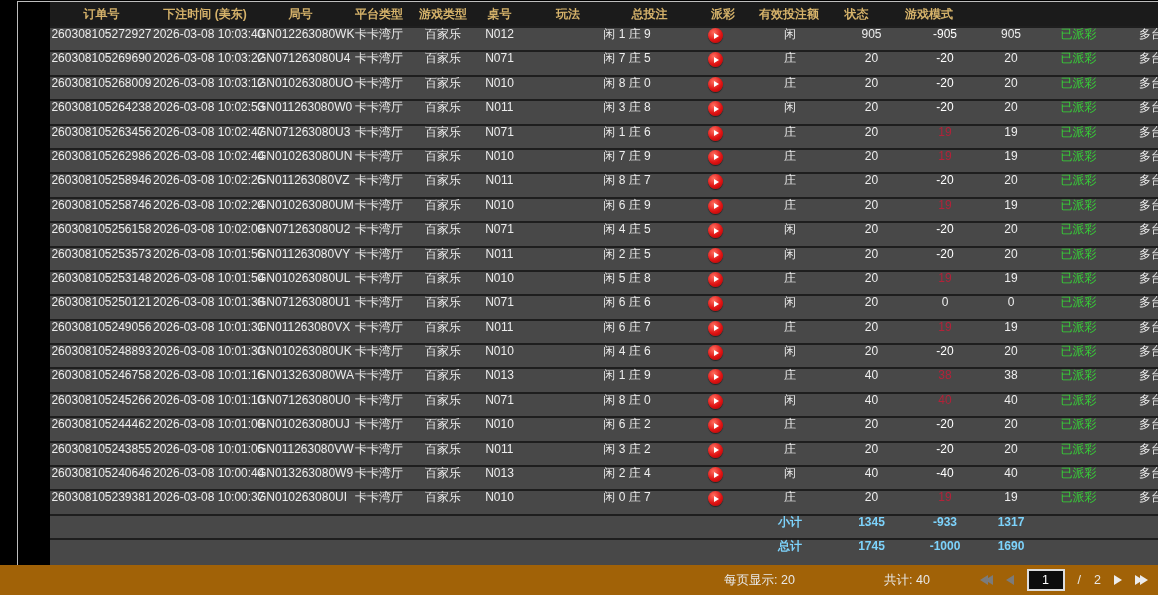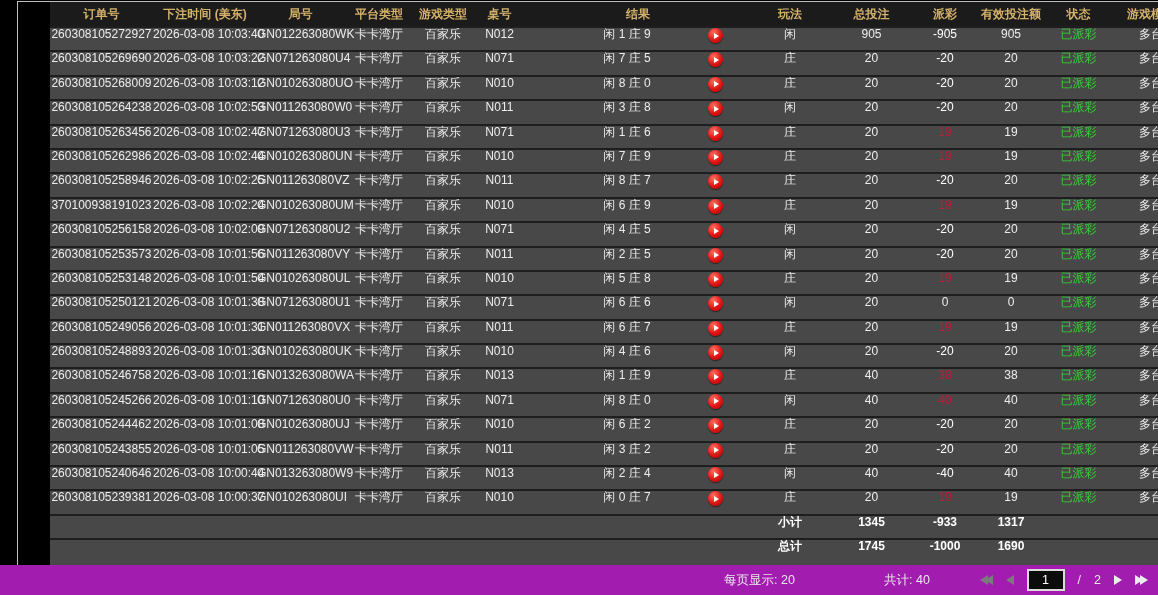--- a/index.html
+++ b/index.html
@@ -19,28 +19,28 @@
   .c-game{width:58px}.c-table{width:55px}.c-spacer{width:45px}.c-result{width:110px}
   .c-icon{width:67px;display:flex;justify-content:center;align-items:center}
   .c-play{width:82px}.c-total{width:81px}.c-payout{width:66px}.c-valid{width:66px}
   .c-status{width:69px}.c-mode{width:76px}
   .c-resulthead{width:222px}
   .bold{font-weight:normal}
   .pay-neg{color:#ffffff}
   .pay-pos{color:#b22239}
   .pay-zero{color:#ededed}
   .status-paid{color:#36d336}
-  .sumtext{color:#ffffff;font-weight:bold}
+  .sumtext{color:#7dd3fc;font-weight:bold}
   .play-btn{width:15px;height:15px;border-radius:50%;cursor:pointer;
     background:radial-gradient(circle at 38% 30%, #ff6f60 0%, #e01414 55%, #a80000 100%);
     display:flex;align-items:center;justify-content:center;box-shadow:0 1px 1px rgba(0,0,0,.5);}
   .play-tri{width:0;height:0;border-top:3.5px solid transparent;border-bottom:3.5px solid transparent;
     border-left:5.5px solid #fff;margin-left:2px;}
   
-  .pagebar{position:absolute;left:0;bottom:0;width:1158px;height:30px;background:#a21caf;}
+  .pagebar{position:absolute;left:0;bottom:0;width:1158px;height:30px;background:#a16207;}
   .pg-item{position:absolute;top:7px;font-size:12.5px;color:#e8e8e8;white-space:nowrap;}
   .pg-perpage{left:724px}
   .pg-total{left:884px}
   .pager{position:absolute;top:4px;right:10px;display:flex;align-items:center;gap:13px;}
   .arr{display:inline-flex;align-items:center;cursor:pointer;}
   .arr.disabled{color:#7b7b7b;cursor:default}
   .arr.enabled{color:#ececec}
   .tri{width:0;height:0;border-top:5px solid transparent;border-bottom:5px solid transparent;}
   .tri.l{border-right:8px solid currentColor}
   .tri.r{border-left:8px solid currentColor}
@@ -55,21 +55,20 @@
 <div class="page">
 
   <div class="bet-table">
     <div class="thead">
       <div class="hcell c-order">订单号</div>
       <div class="hcell c-time">下注时间 (美东)</div>
       <div class="hcell c-round">局号</div>
       <div class="hcell c-platform">平台类型</div>
       <div class="hcell c-game">游戏类型</div>
       <div class="hcell c-table">桌号</div>
-      <div class="hcell c-resulthead">结果</div>
       <div class="hcell c-play">玩法</div>
       <div class="hcell c-total">总投注</div>
       <div class="hcell c-payout">派彩</div>
       <div class="hcell c-valid">有效投注额</div>
       <div class="hcell c-status">状态</div>
       <div class="hcell c-mode">游戏模式</div>
     </div>
     <div id="rows-container">
         <div class="trow">
           <div class="cell c-order">260308105272927</div>
@@ -212,21 +211,21 @@
             </span>
           </div>
           <div class="cell c-play">庄</div>
           <div class="cell c-total">20</div>
           <div class="cell c-payout pay-neg">-20</div>
           <div class="cell c-valid">20</div>
           <div class="cell c-status status-paid">已派彩</div>
           <div class="cell c-mode">多台</div>
         </div>
         <div class="trow">
-          <div class="cell c-order">370100938191023</div>
+          <div class="cell c-order">260308105258746</div>
           <div class="cell c-time">2026-03-08 10:02:24</div>
           <div class="cell c-round">GN010263080UM</div>
           <div class="cell c-platform">卡卡湾厅</div>
           <div class="cell c-game">百家乐</div>
           <div class="cell c-table">N010</div>
           <div class="cell c-spacer"></div>
           <div class="cell c-result bold">闲 6 庄 9</div>
           <div class="cell c-icon">
             <span class="play-btn">
               <span class="play-tri"></span>

